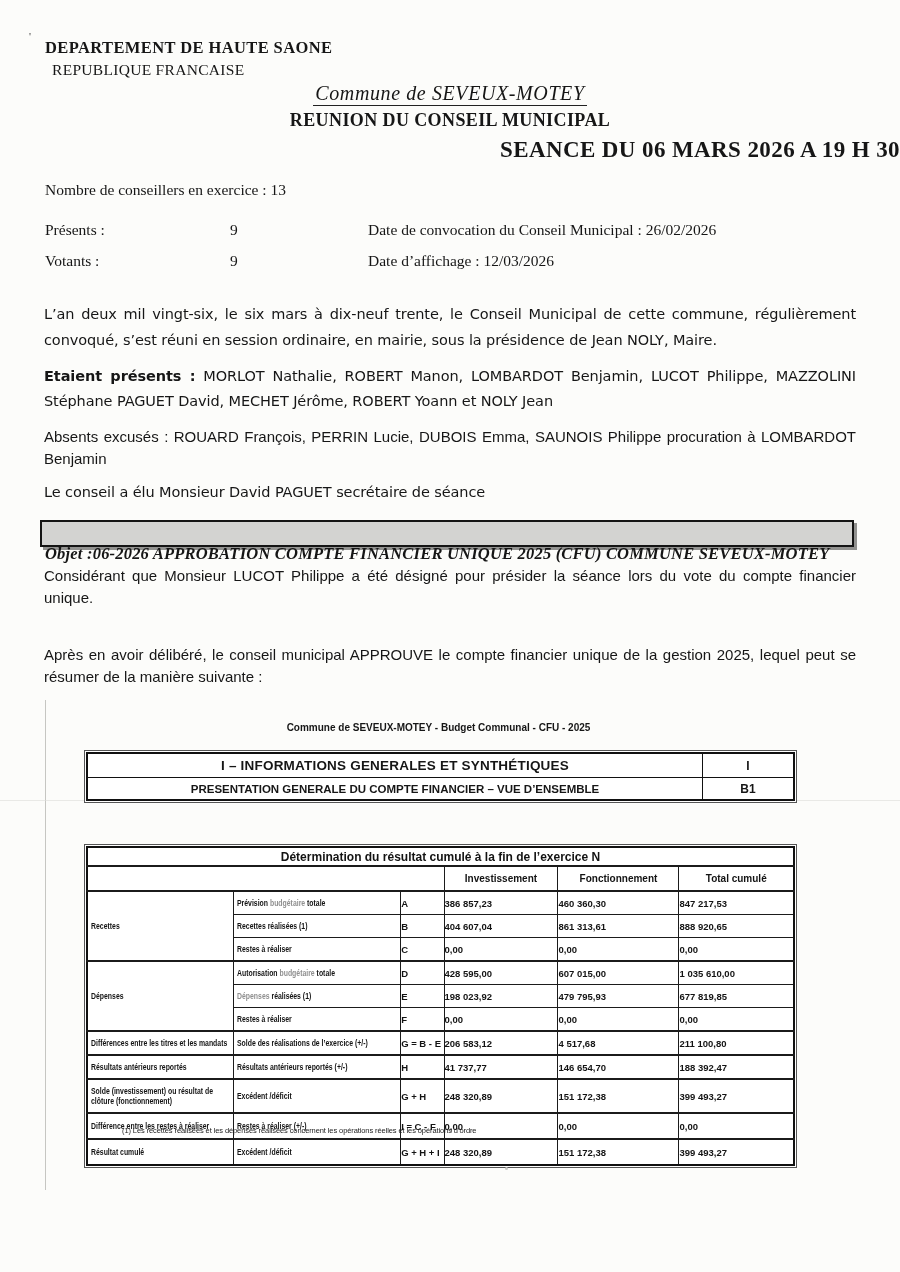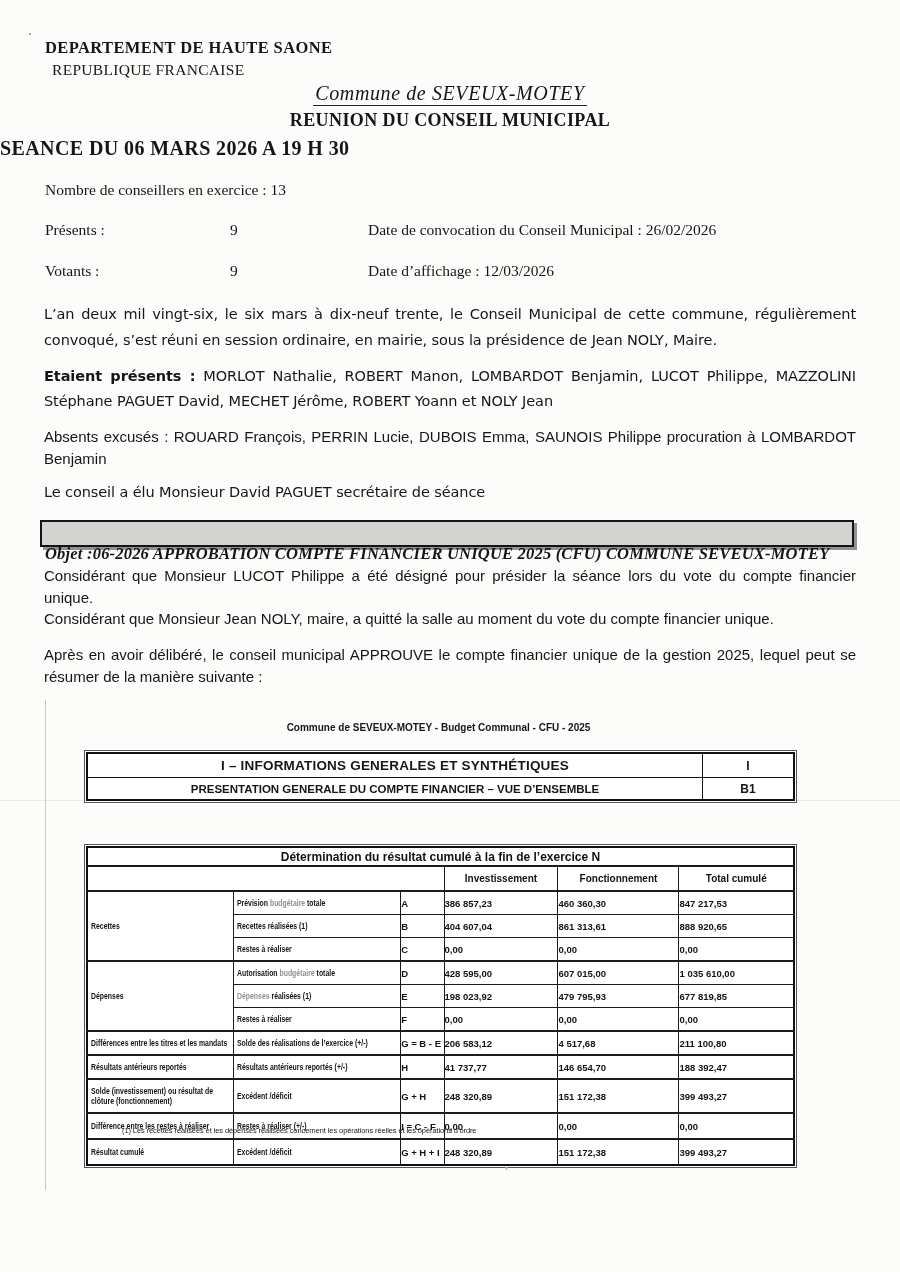--- a/index.html
+++ b/index.html
@@ -7,26 +7,26 @@
         font-family:"Liberation Serif",serif;color:#161616;}
   .abs{position:absolute;}
 
   
   .corner-mark{left:29px;top:30px;font-size:11px;color:#333;}
   .dept{left:45px;top:38px;font-size:16.5px;font-weight:bold;letter-spacing:0.4px;}
   .rep{left:52px;top:61px;font-size:15.5px;letter-spacing:0.3px;}
   .c-title{left:0;right:0;top:82px;text-align:center;font-size:20px;font-weight:normal;font-style:italic;letter-spacing:0.6px;}
   .c-title span{border-bottom:1.5px solid #222;padding:0 2px 1px 2px;}
   .m-title{left:0;right:0;top:110px;text-align:center;font-size:18px;font-weight:bold;letter-spacing:0.4px;}
-  .s-title{left:0;right:0;top:137px;text-align:left;font-size:20px;font-weight:bold;letter-spacing:0.4px;}
+  .s-title{left:0;right:0;top:137px;text-align:right;font-size:23px;font-weight:bold;letter-spacing:0.4px;}
 
   
   .meta{font-size:15.5px;}
   .nb{left:45px;top:181px;}
-  .row-presents{top:221px;} .row-votants{top:262px;}
+  .row-presents{top:221px;} .row-votants{top:252px;}
   .lab{left:45px;} .val{left:230px;} .dat{left:368px;}
 
   
   .para{left:44px;width:812px;text-align:justify;}
   .hand{font-family:"DejaVu Sans",sans-serif;font-size:14.5px;line-height:26px;letter-spacing:-0.1px;}
   .sans{font-family:"Liberation Sans",sans-serif;font-size:15px;line-height:21.5px;}
   .p-session{top:301px;}
   .p-attend{top:364px;line-height:25px;}
   .p-absents{top:426px;}
   .p-secr{top:479px;}
@@ -102,21 +102,20 @@
   <div class="abs para sans p-absents">Absents excusés : ROUARD François, PERRIN Lucie, DUBOIS Emma, SAUNOIS Philippe procuration à LOMBARDOT Benjamin</div>
 
   <div class="abs para hand p-secr">Le conseil a élu Monsieur David PAGUET secrétaire de séance</div>
 
   <div class="abs objet">
       <span>Objet :06-2026 APPROBATION COMPTE FINANCIER UNIQUE 2025 (CFU) COMMUNE SEVEUX-MOTEY</span>
     </div>
 
   <div class="abs para sans p-consider">
     <div>Considérant que Monsieur LUCOT Philippe a été désigné pour présider la séance lors du vote du compte financier unique.</div>
-    <div>Considérant que Monsieur Jean NOLY, maire, a quitté la salle au moment du vote du compte financier unique.</div>
   </div>
 
   <div class="abs para sans p-delib">Après en avoir délibéré, le conseil municipal APPROUVE le compte financier unique de la gestion 2025, lequel peut se résumer de la manière suivante :</div>
 
   <div class="abs vline"></div>
   <div class="abs hline"></div>
 
   <div class="abs b-sub">Commune de SEVEUX-MOTEY - Budget Communal - CFU - 2025</div>
 
   <div class="abs infobox dbl">

